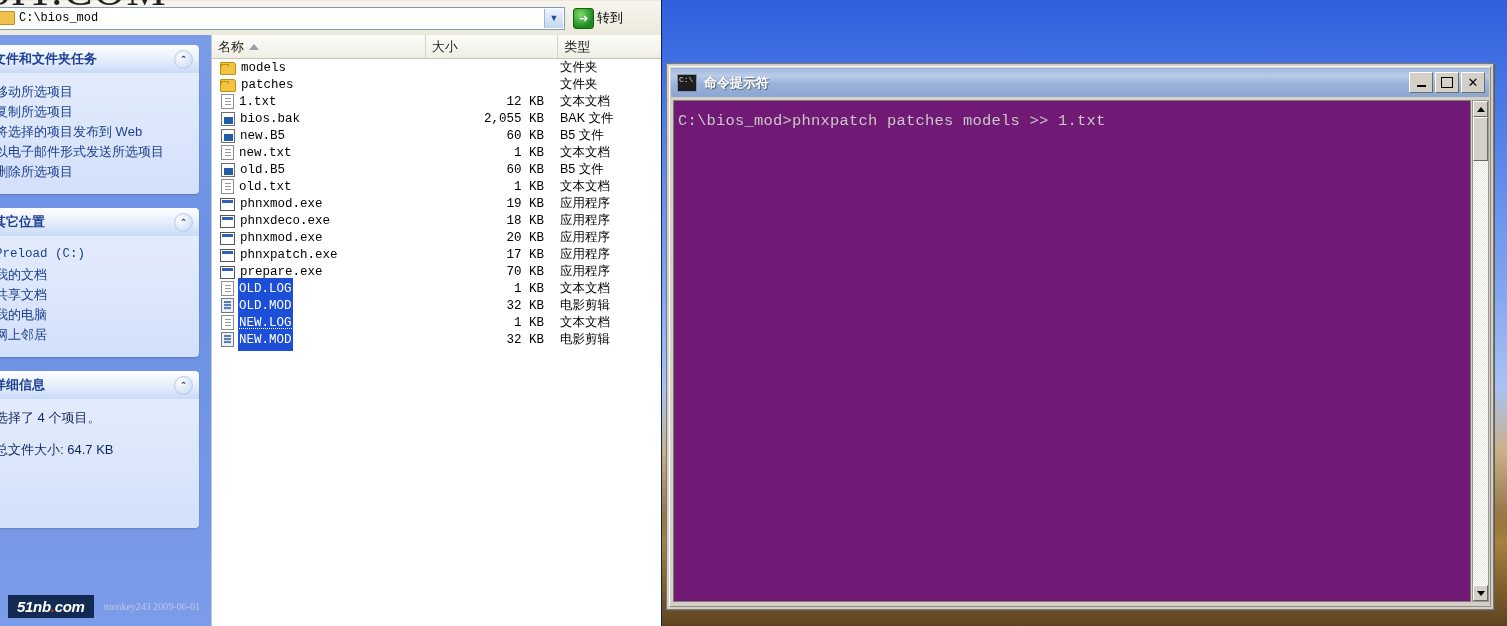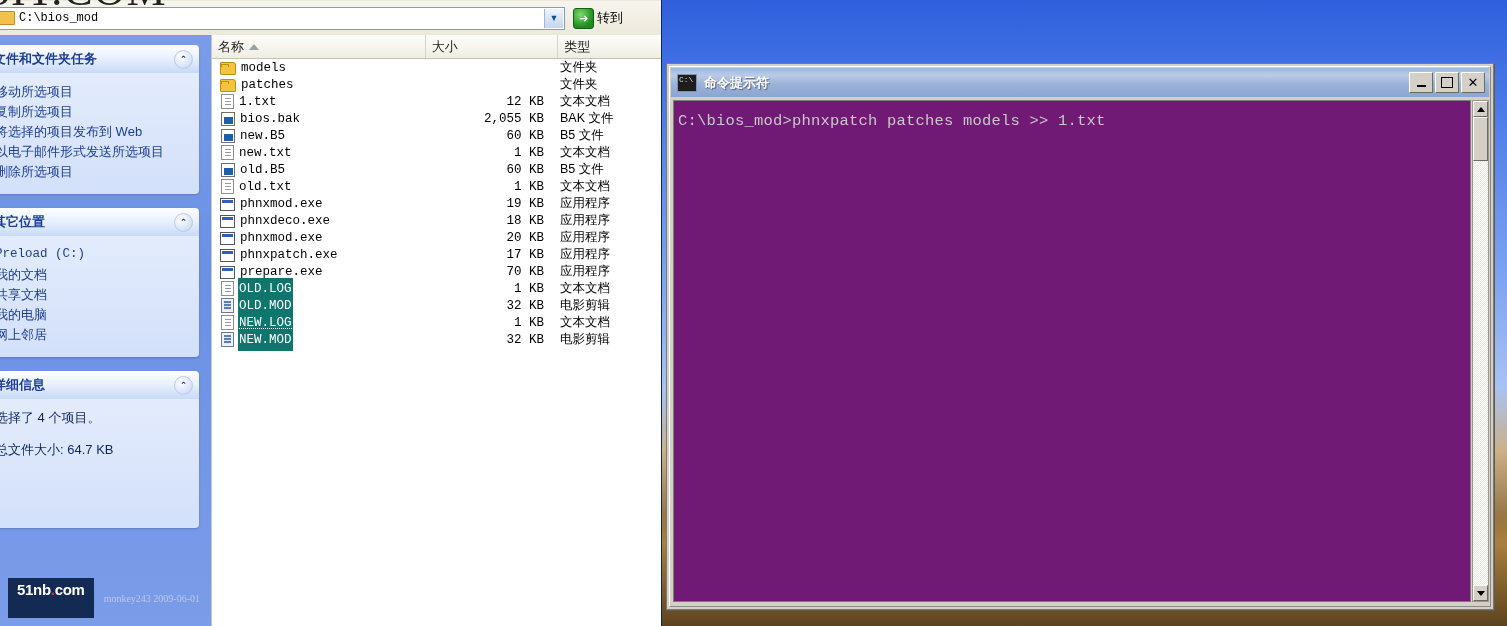--- a/index.html
+++ b/index.html
@@ -112,21 +112,21 @@
   .c-name{
     width:204px;display:flex;align-items:center;gap:4px;padding-left:8px;box-sizing:border-box;
     font-family:"Liberation Mono","DejaVu Sans Mono",monospace;font-size:12.5px;color:#000;
   }
   .c-size{
     width:138px;text-align:right;padding-right:10px;box-sizing:border-box;
     font-family:"Liberation Mono","DejaVu Sans Mono",monospace;font-size:12.5px;color:#000;
   }
   .c-type{width:107px;padding-left:6px;box-sizing:border-box;font-size:12.5px;color:#000;}
   .nm{display:inline-block;padding:4px 1px;}
-  .fl-row.sel .nm{background:#0f766e;color:#fff;}
+  .fl-row.sel .nm{background:#1d4ed8;color:#fff;}
   .fl-row.sel.focus .nm{outline:1px dotted #fff;outline-offset:0;}
 
   
   .fico{width:13px;height:14px;position:relative;flex:none;}
   .fi-folder{width:14px;height:11px;background:#f5c council;}
   .fi-folder{background:#f3c43f;border:1px solid #c08f10;border-radius:1px 3px 1px 1px;height:11px;width:14px;margin-top:2px;}
   .fi-folder:before{content:"";position:absolute;left:0;top:1px;width:6px;height:2px;background:#f3c43f;border:1px solid #c08f10;border-bottom:none;border-radius:1px 1px 0 0;}
   .fi-txt{width:11px;height:13px;background:#fff;border:1px solid #8d8d8d;margin-left:1px;}
   .fi-txt:after{content:"";position:absolute;left:3px;top:3px;width:6px;height:1px;
     box-shadow:0 0 0 0 #7a7a7a,0 3px 0 0 #9a9a9a,0 6px 0 0 #9a9a9a;background:#9a9a9a;}
@@ -144,22 +144,22 @@
   
   .wm-top{
     position:absolute;left:-6px;top:-6px;
     font-family:"Liberation Serif","DejaVu Serif",serif;font-size:44px;color:#111;
     letter-spacing:1px;opacity:.92;pointer-events:none;white-space:nowrap;
   }
   .wm-bottom{
     position:absolute;left:8px;bottom:8px;display:flex;align-items:center;gap:10px;pointer-events:none;
   }
   .nb-logo{
-    background:#132a52;color:#fff;font-weight:bold;font-size:15px;
-    padding:3px 9px 20px 9px;letter-spacing:-.3px;
+    background:#132a52;color:#fff;font-style:italic;font-weight:bold;font-size:15px;
+    padding:3px 9px 3px 9px;letter-spacing:-.3px;
   }
   .nb-logo .dot{color:#e03030;}
   .nb-text{font-family:"Liberation Serif","DejaVu Serif",serif;font-size:10px;color:#cfd8ee;opacity:.75;}
 
   
   #console{
     position:absolute;left:666px;top:63px;width:828px;height:547px;
     background:#d4d0c8;border:1px solid #7b7b73;
     box-shadow:1px 1px 0 #5d5a54;
     box-sizing:border-box;

